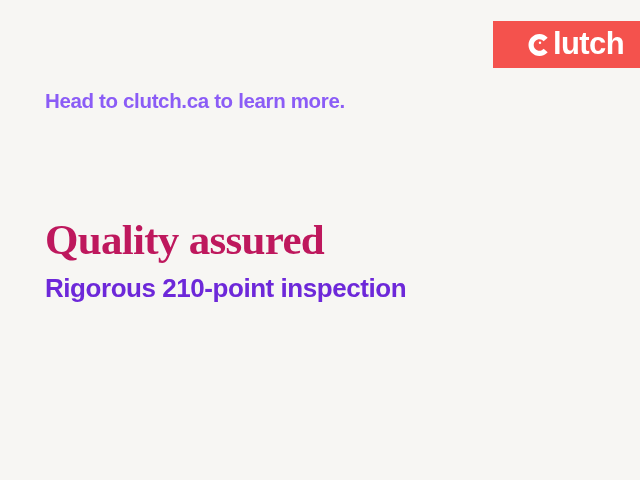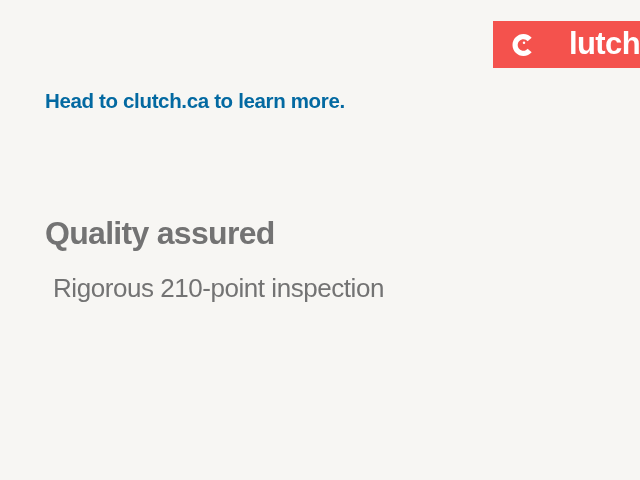--- a/index.html
+++ b/index.html
@@ -28,21 +28,21 @@
   
   .logo-block {
     position: absolute;
     left: 493px;
     top: 21px;
     width: 147px;
     height: 47px;
     background: #f4524d;
     display: flex;
     align-items: center;
-    justify-content: space-between;
+    justify-content: center;
     padding-left: 18px;
     box-sizing: border-box;
   }
   .logo-mark {
     display: block;
     width: 25px;
     height: 25px;
     flex: 0 0 auto;
     margin-right: 1px;
     position: relative;
@@ -60,46 +60,47 @@
   }
 
   
   .lead {
     position: absolute;
     left: 45px;
     top: 88px;
     font-size: 20.5px;
     font-weight: 700;
     letter-spacing: -0.35px;
-    color: #0369a1;
+    color: #8b5cf6;
     line-height: 1.25;
     white-space: nowrap;
   }
 
   .headline {
     position: absolute;
     left: 45px;
     top: 216px;
-    font-size: 32px;
+    font-size: 43px;
     font-weight: 700;
     letter-spacing: -0.7px;
-    color: #737373;
+    color: #be185d;
     line-height: 1.12;
     white-space: nowrap;
+    font-family: Liberation Serif, serif;
   }
 
   .body-copy {
     position: absolute;
-    left: 53px;
+    left: 45px;
     top: 272px;
     width: 470px;
     font-size: 26px;
-    font-weight: 400;
+    font-weight: 700;
     letter-spacing: -0.45px;
-    color: #737373;
+    color: #6d28d9;
     line-height: 1.27;
   }
   .body-copy .line {
     display: block;
     white-space: nowrap;
   }
 </style>
 </head>
 <body>
 

